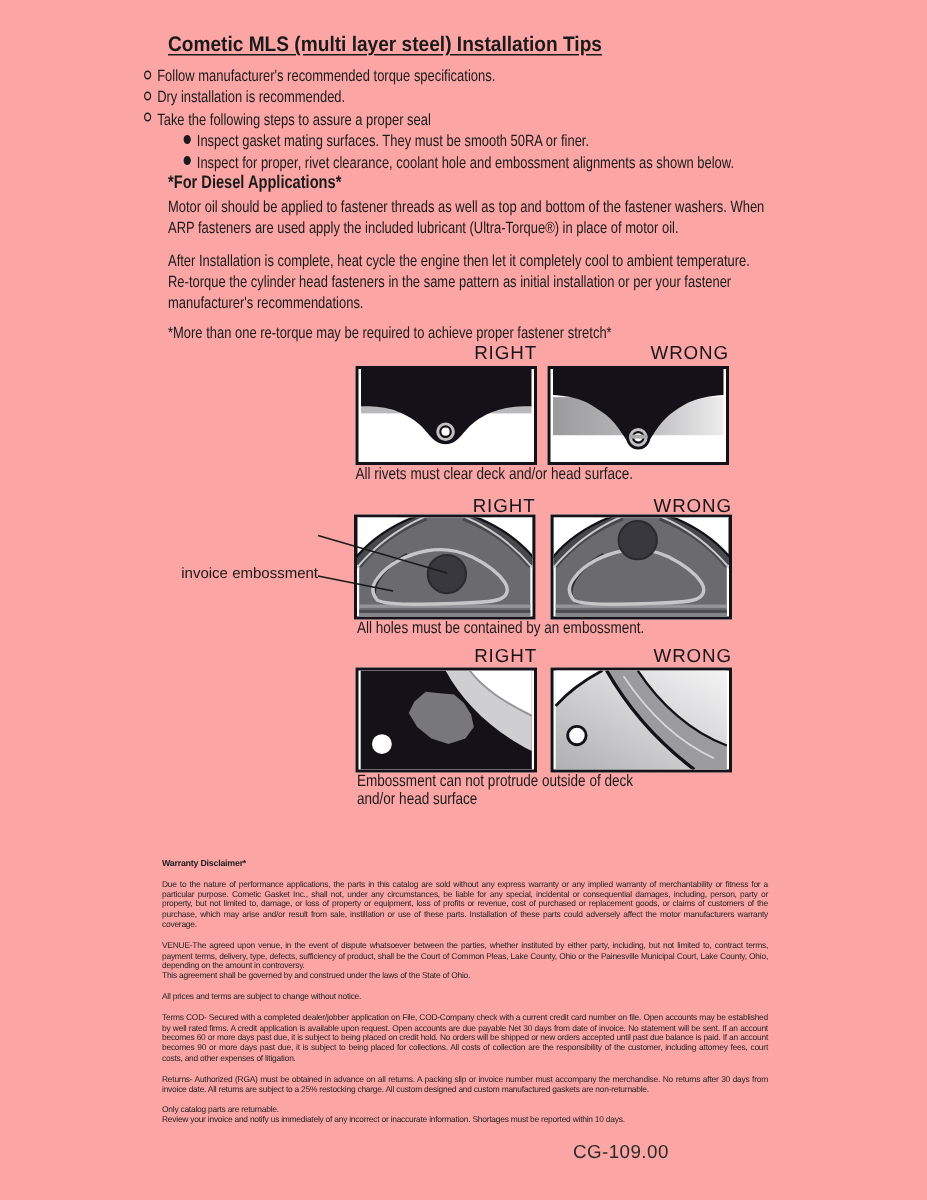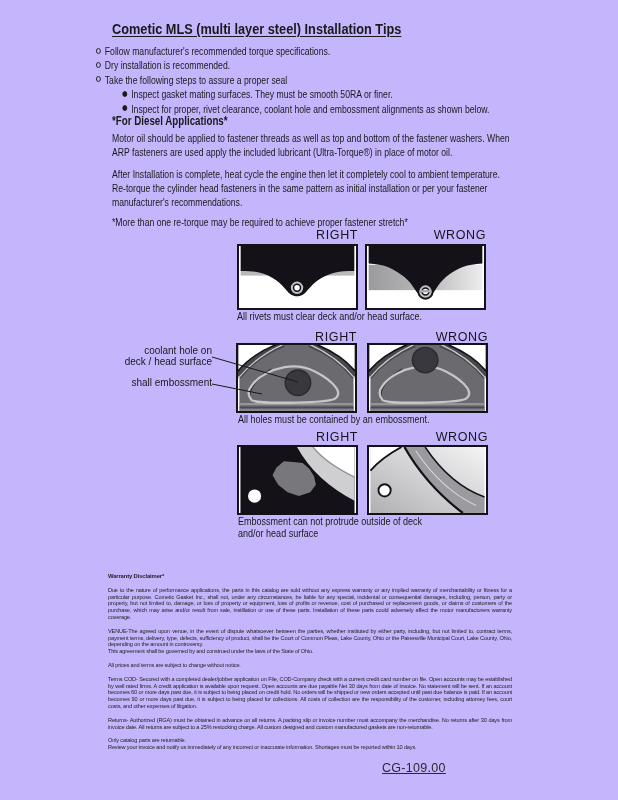--- a/index.html
+++ b/index.html
@@ -1,17 +1,17 @@
 <!DOCTYPE html>
 <html><head>
 <meta charset="utf-8">
 <style>
   html,body { margin:0; padding:0; background:#ffffff; }
   .page {
-    position:relative; width:618px; height:800px; background:#c4b5fd;
+    position:relative; width:618px; height:800px; background:#fca5a5;
     font-family:"Liberation Sans", sans-serif; color:#1a1a1a; overflow:hidden;
   }
   .abs { position:absolute; }
 
   .title {
     left:112px; top:21px; margin:0; font-size:14px; font-weight:bold;
     text-decoration:underline; text-underline-offset:2px;
     transform:scaleX(0.91); transform-origin:0 0; white-space:nowrap; letter-spacing:0;
   }
 
@@ -35,21 +35,21 @@
   .caption { font-size:11px; line-height:11.5px; transform:scaleX(0.82);
              transform-origin:0 0; white-space:nowrap; }
 
   .side-label { font-size:10px; line-height:11px; text-align:right; width:122px; }
 
   .fineprint { left:108px; top:573px; width:404px; font-size:5.6px; line-height:6.8px;
                letter-spacing:-0.15px; color:#1f1f1f; }
   .fp-head { font-weight:bold; font-size:5.9px; margin:0 0 7px 0; }
   .fp { margin:0 0 7px 0; text-align:justify; }
 
-  .footer-code { left:382px; top:761px; font-size:12.5px; letter-spacing:0.3px; color:#2b2b2b;text-decoration:underline; }
+  .footer-code { left:382px; top:761px; font-size:12.5px; letter-spacing:0.3px; color:#2b2b2b; }
 </style>
 </head>
 <body>
 
 <div class="page">
 
   <h1 class="abs title">Cometic MLS (multi layer steel) Installation Tips</h1>
 
   <div class="abs bullets">
     <div class="b-item"><span class="mark"></span><span>Follow manufacturer's recommended torque specifications.</span></div>
@@ -96,25 +96,21 @@
       <circle cx="60.5" cy="48.5" r="3.7" fill="#ffffff" stroke="#141218" stroke-width="1.6"></circle>
       <rect x="52" y="46.6" width="17" height="2.8" fill="#a9a9ab" clip-path="url(#rivclip)"></rect>
     </svg>
   </div>
 
   <div class="abs caption" style="left:237px;top:311px;">All rivets must clear deck and/or head surface.</div>
 
   <div class="abs dg-label" style="left:236px;top:330px;">RIGHT</div>
   <div class="abs dg-label" style="left:367px;top:330px;">WRONG</div>
 
-  <div class="abs side-label" style="left:90px;top:345px;">
-    <div>coolant hole on</div>
-    <div>deck / head surface</div>
-  </div>
-  <div class="abs side-label" style="left:90px;top:377px;">shall embossment</div>
+  <div class="abs side-label" style="left:90px;top:377px;">invoice embossment</div>
 
   <div class="abs dgbox" style="left:236px;top:343px;">
     <svg width="117" height="66" viewBox="0 0 121 70">
       <rect width="121" height="70" fill="#6a6a6f"></rect>
       <path d="M46 -3 C28 4 10 16 -3 32" stroke="#47474c" stroke-width="11" fill="none"></path>
       <path d="M75 -3 C93 4 111 16 124 32" stroke="#47474c" stroke-width="11" fill="none"></path>
       <path d="M50 -2 C30 6 12 19 -2 36" stroke="#c9c9cb" stroke-width="1.4" fill="none"></path>
       <path d="M71 -2 C91 6 109 19 123 36" stroke="#c9c9cb" stroke-width="1.4" fill="none"></path>
       <path d="M-2 -2 H43 C24 5 8 16 -2 28 Z" fill="#ffffff" stroke="#141218" stroke-width="1.6"></path>
       <path d="M123 -2 H78 C97 5 113 16 123 28 Z" fill="#ffffff" stroke="#141218" stroke-width="1.6"></path>

